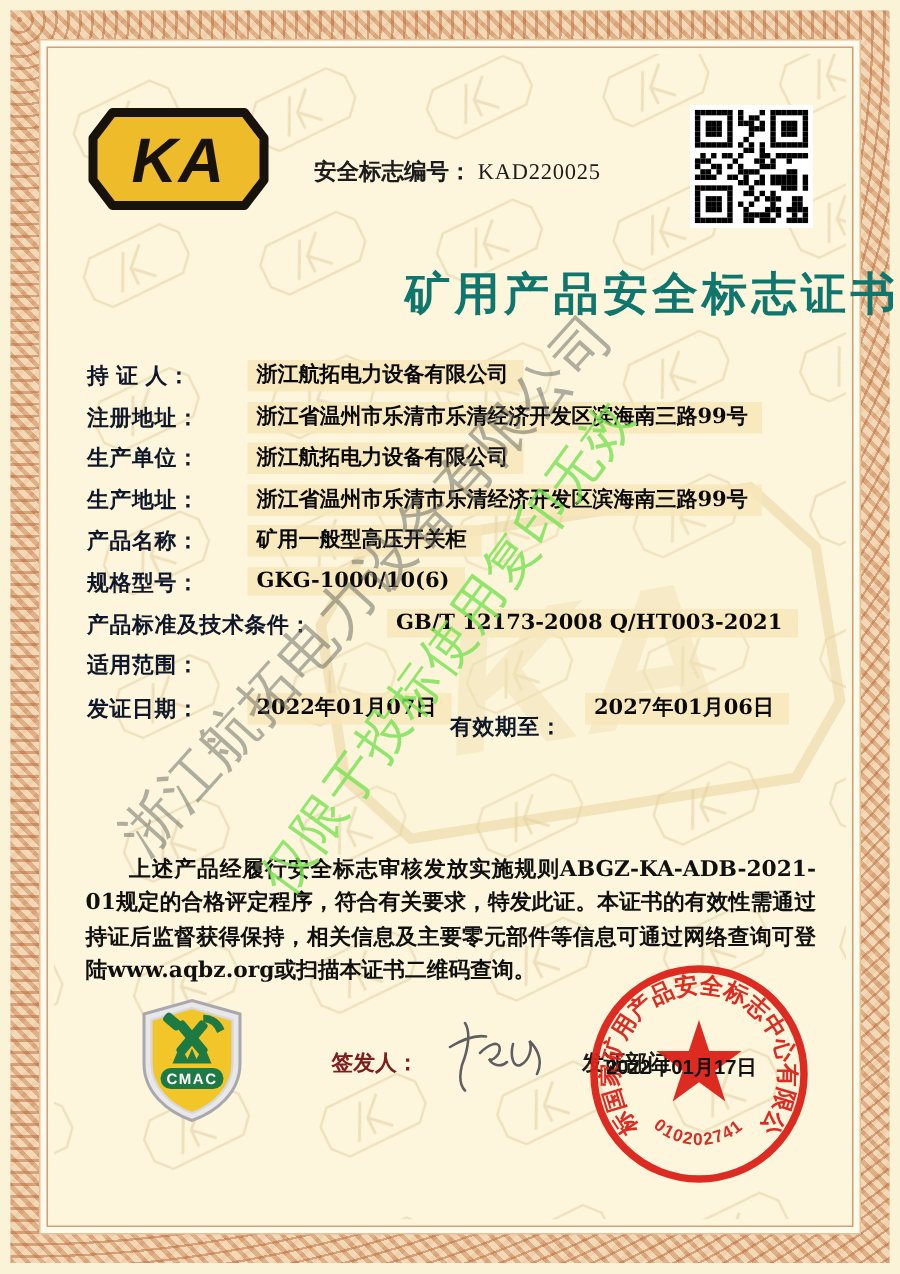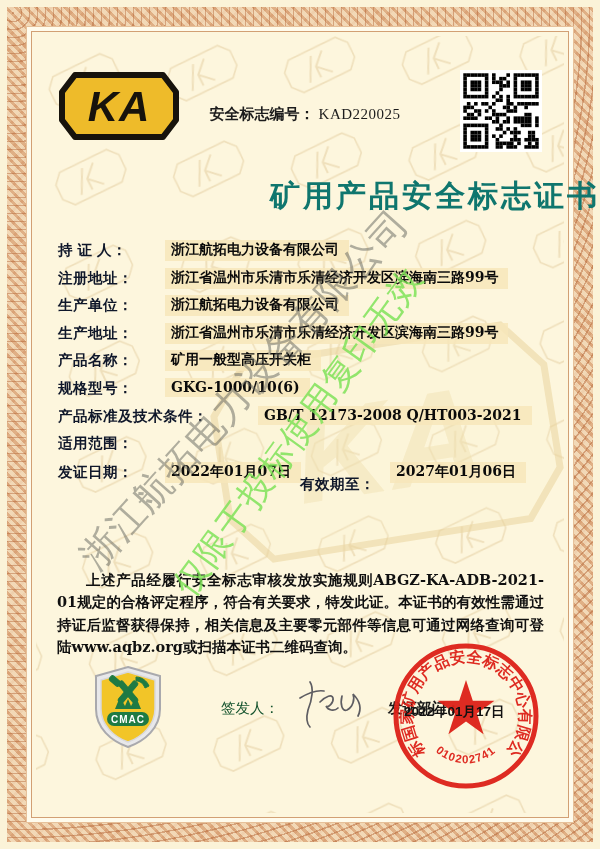--- a/index.html
+++ b/index.html
@@ -35,21 +35,21 @@
     padding:1px 10px 2px 6px;white-space:nowrap;}
   .row.wide .fvalue{left:200px;}
   .l2{left:242px;margin-top:12px;}
   .v2{left:332px;}
   
   .body-par{position:absolute;left:57px;top:569px;width:487px;z-index:2;
     font-family:"DejaVu Serif","Liberation Serif",serif;font-size:14.5px;font-weight:bold;
     color:#101010;line-height:22.4px;text-align:justify;text-indent:2em;}
   
   .cmac{position:absolute;left:92px;top:665px;width:72px;height:84px;z-index:2;}
-  .signer-label{position:absolute;left:221px;top:699px;z-index:2;font-size:14.5px;font-weight:normal;color:#14532d;}
+  .signer-label{position:absolute;left:221px;top:699px;z-index:2;font-size:14.5px;font-weight:bold;color:#7f1d1d;}
   .signature{position:absolute;left:286px;top:672px;width:80px;height:62px;z-index:3;}
   .dept-label{position:absolute;left:388px;top:699px;z-index:2;font-size:14.5px;font-weight:bold;color:#1a1a1a;}
   .seal{position:absolute;left:390px;top:632px;width:152px;height:164px;z-index:4;opacity:.95;}
   .seal-date{position:absolute;left:404px;top:703px;z-index:5;font-size:13.5px;font-weight:bold;color:#111;
     letter-spacing:0;white-space:nowrap;}
   
   .wm{position:absolute;z-index:3;white-space:nowrap;pointer-events:none;font-weight:500;}
   .wm-company{left:88px;top:538px;font-size:38px;letter-spacing:1px;color:rgba(98,100,94,.5);
     transform:rotate(-48deg);transform-origin:0 50%;
     font-family:"DejaVu Serif","Liberation Serif",serif;}

